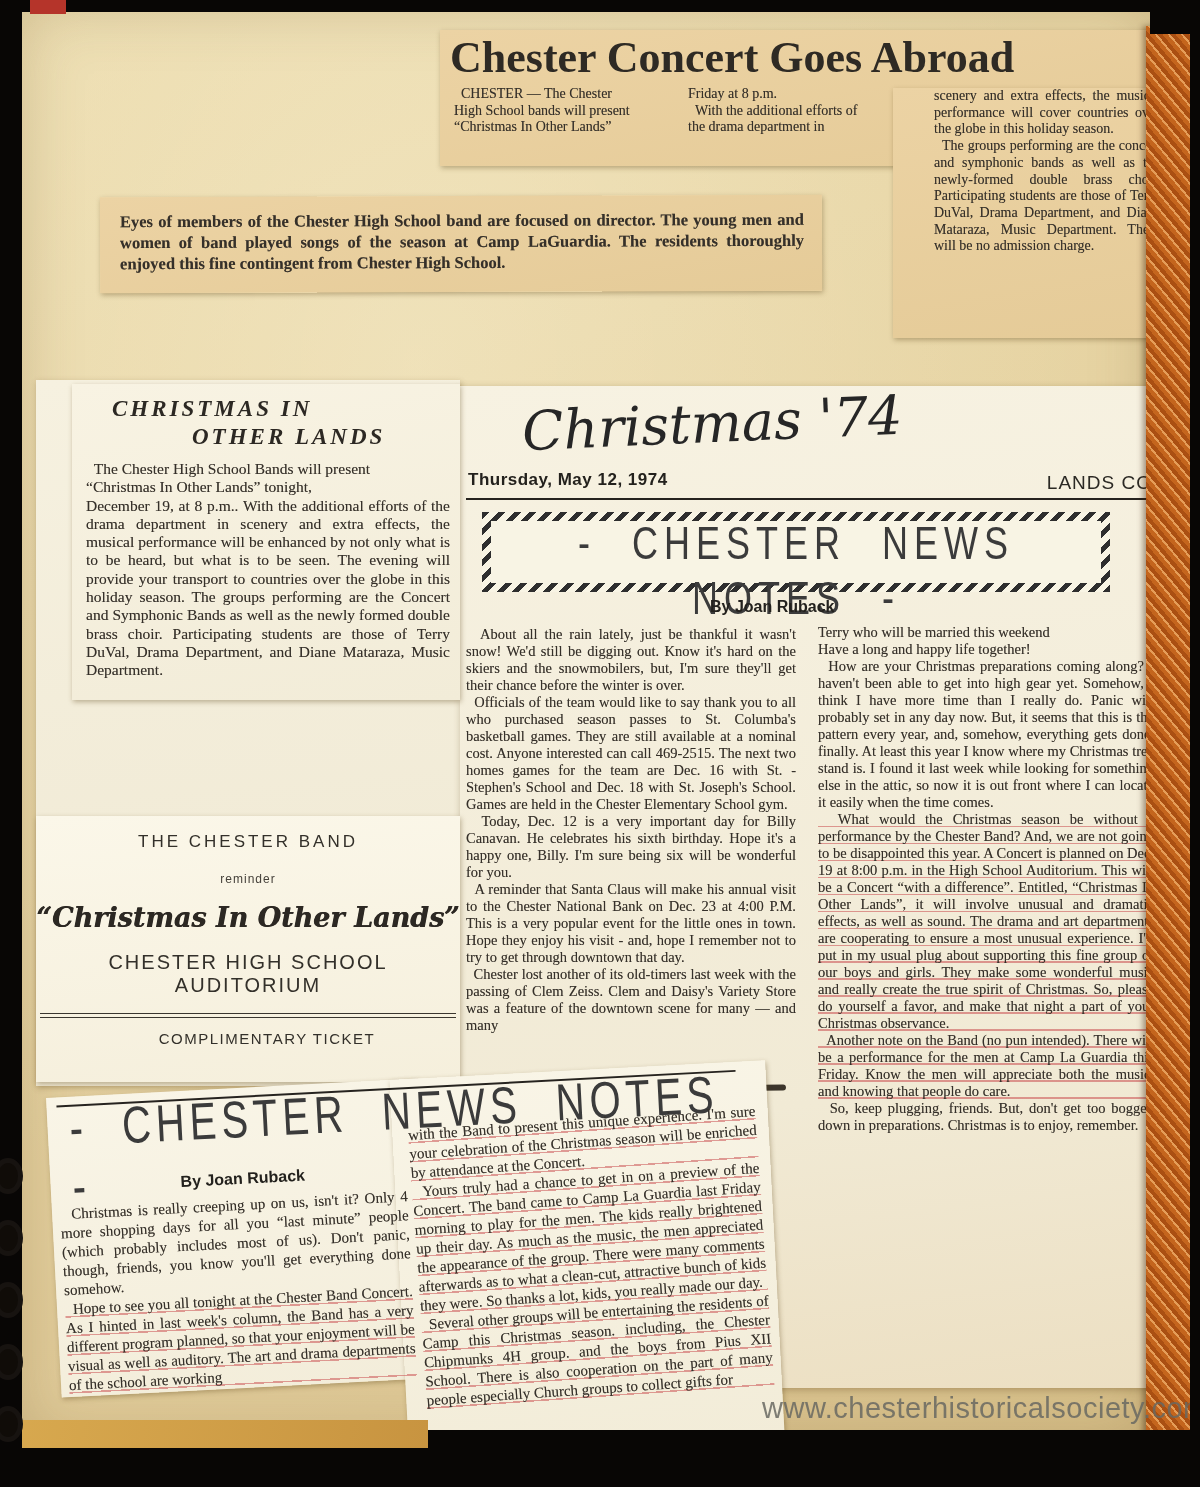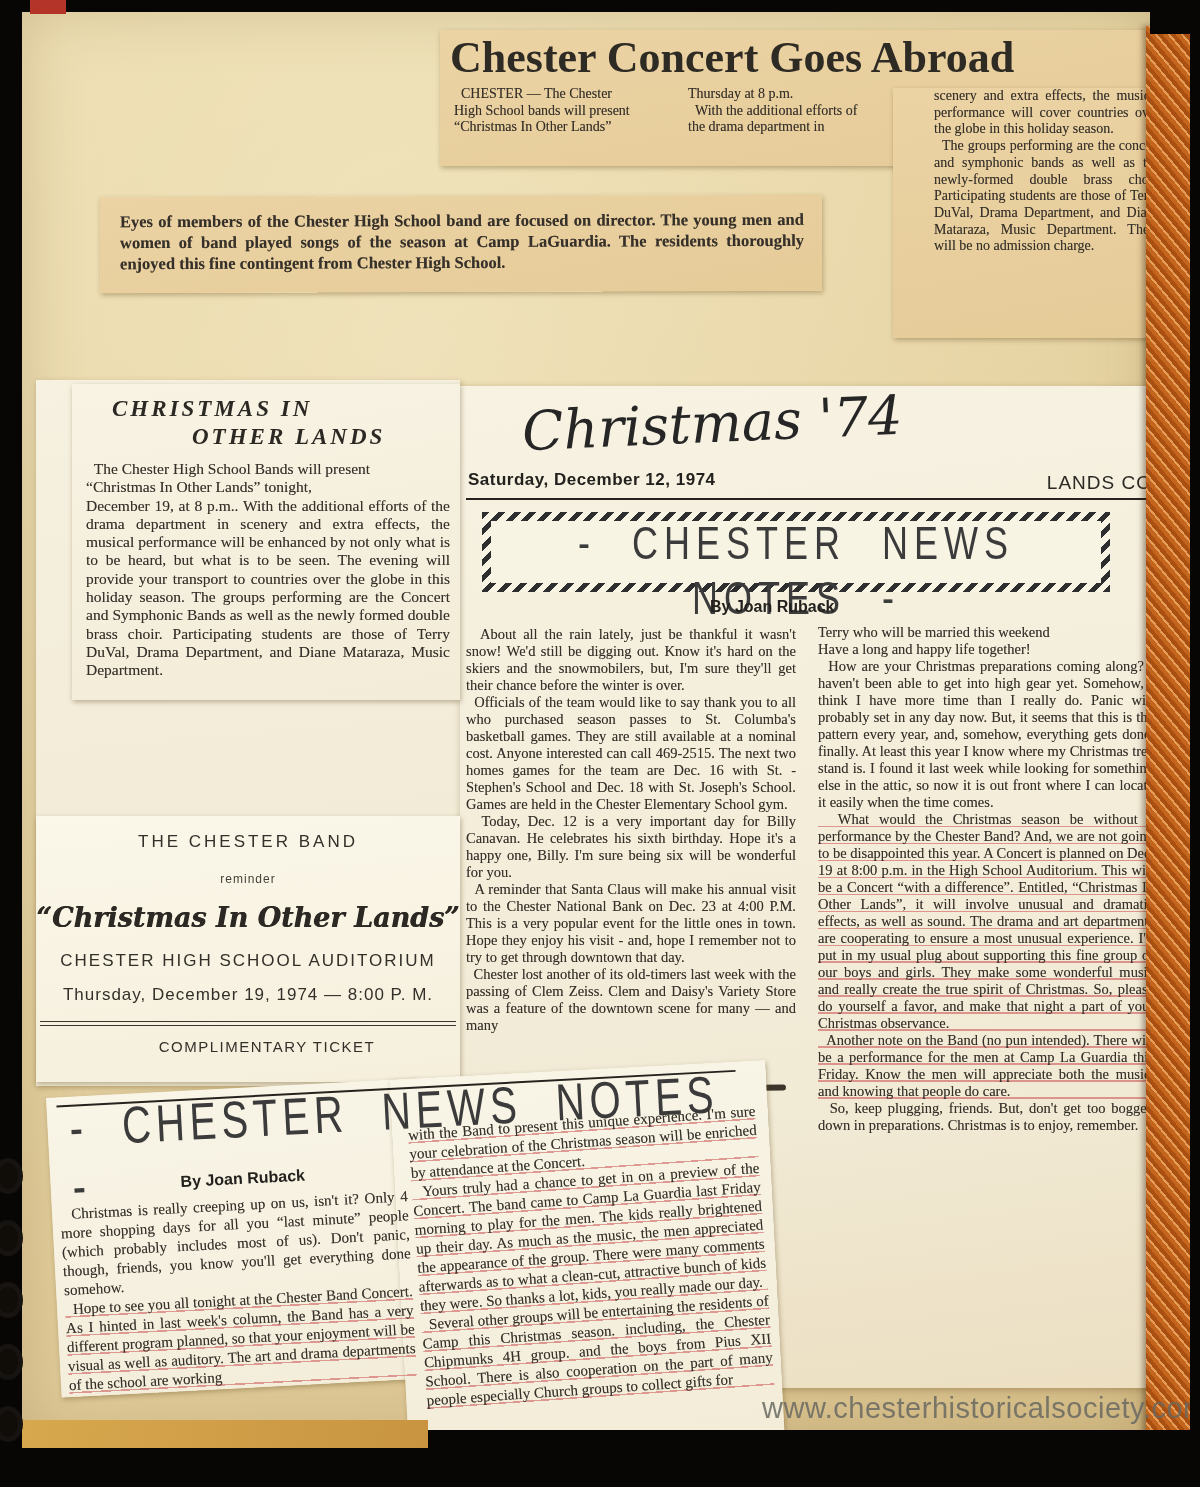--- a/index.html
+++ b/index.html
@@ -76,21 +76,21 @@
 
 <div class="abs page"></div>
 <div class="abs spine"></div>
 
 <div class="abs clip newsprint" style="left:440px;top:30px;width:716px;height:136px;z-index:3;"></div>
 <div class="abs clip newsprint" style="left:893px;top:88px;width:262px;height:250px;z-index:3;"></div>
 <div class="abs" style="left:450px;top:32px;width:700px;z-index:4;font:700 44px 'Liberation Serif',serif;color:#2e2a24;letter-spacing:0px;">Chester Concert Goes Abroad</div>
 <div class="abs body-text" style="left:454px;top:86px;width:226px;font-size:14px;line-height:16.5px;z-index:4;">  CHESTER — The Chester
 High School bands will present
 “Christmas In Other Lands”</div>
-<div class="abs body-text" style="left:688px;top:86px;width:212px;font-size:14px;line-height:16.5px;z-index:4;">Thursday at 8 p.m.
+<div class="abs body-text" style="left:688px;top:86px;width:212px;font-size:14px;line-height:16.5px;z-index:4;">Friday at 8 p.m.
   With the additional efforts of
 the drama department in</div>
 <div class="abs body-text" style="left:934px;top:88px;width:226px;font-size:14px;line-height:16.7px;z-index:4;">scenery and extra effects, the musical performance will cover countries over the globe in this holiday season.
   The groups performing are the concert and symphonic bands as well as the newly-formed double brass choir. Participating students are those of Terry DuVal, Drama Department, and Diane Mataraza, Music Department. There will be no admission charge.</div>
 
 <div class="abs clip newsprint" style="left:100px;top:196px;width:722px;height:96px;z-index:3;transform:rotate(-0.2deg);">
   <div class="body-text" style="margin:14px 18px 0 20px;font-size:16.5px;line-height:21px;font-weight:700;">Eyes of members of the Chester High School band are focused on director. The young men and women of band played songs of the season at Camp LaGuardia. The residents thoroughly enjoyed this fine contingent from Chester High School.</div>
 </div>
 
 <div class="abs" style="left:36px;top:380px;width:424px;height:706px;z-index:2;background:linear-gradient(175deg,#f6f1e0,#efe8d2);box-shadow:1px 2px 6px rgba(95,70,25,.3);"></div>
@@ -100,31 +100,30 @@
   <div style="font:700 italic 23px 'Liberation Serif',serif;letter-spacing:3px;color:#2c2823;margin:2px 0 10px 120px;">OTHER LANDS</div>
   <div class="body-text" style="margin:0 10px 0 14px;font-size:15.5px;line-height:18.3px;">  The Chester High School Bands will present
 “Christmas In Other Lands” tonight,
 December 19, at 8 p.m.. With the additional efforts of the drama department in scenery and extra effects, the musical performance will be enhanced by not only what is to be heard, but what is to be seen. The evening will provide your transport to countries over the globe in this holiday season. The groups performing are the Concert and Symphonic Bands as well as the newly formed double brass choir. Participating students are those of Terry DuVal, Drama Department, and Diane Mataraza, Music Department.</div>
 </div>
 
 <div class="abs clip" style="left:36px;top:816px;width:424px;height:266px;z-index:3;background:linear-gradient(175deg,#fbf7e9,#f5efdc);text-align:center;">
   <div class="sans" style="margin-top:16px;font-size:17px;letter-spacing:3px;color:#33302a;">THE CHESTER BAND</div>
   <div class="sans" style="margin-top:20px;font-size:12px;letter-spacing:1px;color:#45413a;">reminder</div>
   <div style="margin-top:16px;font:700 italic 27px 'DejaVu Serif',serif;color:#2c2823;text-shadow:.5px 0 #2c2823;">“Christmas In Other Lands”</div>
-  <div class="sans" style="margin-top:18px;font-size:17px;letter-spacing:2px;color:#33302a;">CHESTER HIGH SCHOOL AUDITORIUM</div>
-  <div class="sans" style="margin-top:14px;font-size:17px;letter-spacing:1px;color:#33302a;">Thursday, December 19, 1974 — 8:00 P. M.</div>
+  <div class="sans" style="margin-top:18px;font-size:20px;letter-spacing:2px;color:#33302a;">CHESTER HIGH SCHOOL AUDITORIUM</div>
   <div style="margin:16px 4px 0 4px;border-top:1.5px solid #3a362f;border-bottom:1.5px solid #3a362f;height:3px;"></div>
   <div class="sans" style="margin-top:12px;font-size:15px;letter-spacing:1.5px;color:#33302a;margin-left:38px;">COMPLIMENTARY TICKET</div>
 </div>
 
 <div class="abs" style="left:460px;top:386px;width:692px;height:1002px;z-index:2;overflow:hidden;background:linear-gradient(173deg,#f7f2e2,#f1ead5 70%,#ecdfc2);box-shadow:1px 2px 7px rgba(95,70,25,.35);">
 
   <div style="position:absolute;left:62px;top:6px;font:italic 54px 'DejaVu Serif',serif;color:#262626;transform:rotate(-2.5deg);">Christmas '74</div>
 
-  <div class="sans" style="position:absolute;left:8px;top:84px;font-size:17px;font-weight:700;letter-spacing:.5px;color:#23211d;">Saturday, December 12, 1974</div>
+  <div class="sans" style="position:absolute;left:8px;top:84px;font-size:17px;font-weight:700;letter-spacing:.5px;color:#23211d;">Thursday, May 12, 1974</div>
   <div class="sans" style="position:absolute;right:0px;top:86px;font-size:19px;letter-spacing:1px;color:#2b2924;">LANDS CO</div>
   <div style="position:absolute;left:6px;top:112px;width:690px;border-top:2.5px solid #26231f;"></div>
 
   <div class="banner" style="position:absolute;left:22px;top:126px;width:610px;height:62px;">
     <span class="handdrawn" style="font-size:36px;letter-spacing:6px;word-spacing:20px;margin-top:8px;">- CHESTER NEWS NOTES -</span>
   </div>
 
   <div class="sans" style="position:absolute;left:250px;top:212px;font-size:16px;font-weight:700;color:#23211d;">By Joan Ruback</div>
 
   <div class="body-text" style="position:absolute;left:6px;top:240px;width:330px;font-size:14.5px;line-height:17px;">  About all the rain lately, just be thankful it wasn't snow! We'd still be digging out. Know it's hard on the skiers and the snowmobilers, but, I'm sure they'll get their chance before the winter is over.

